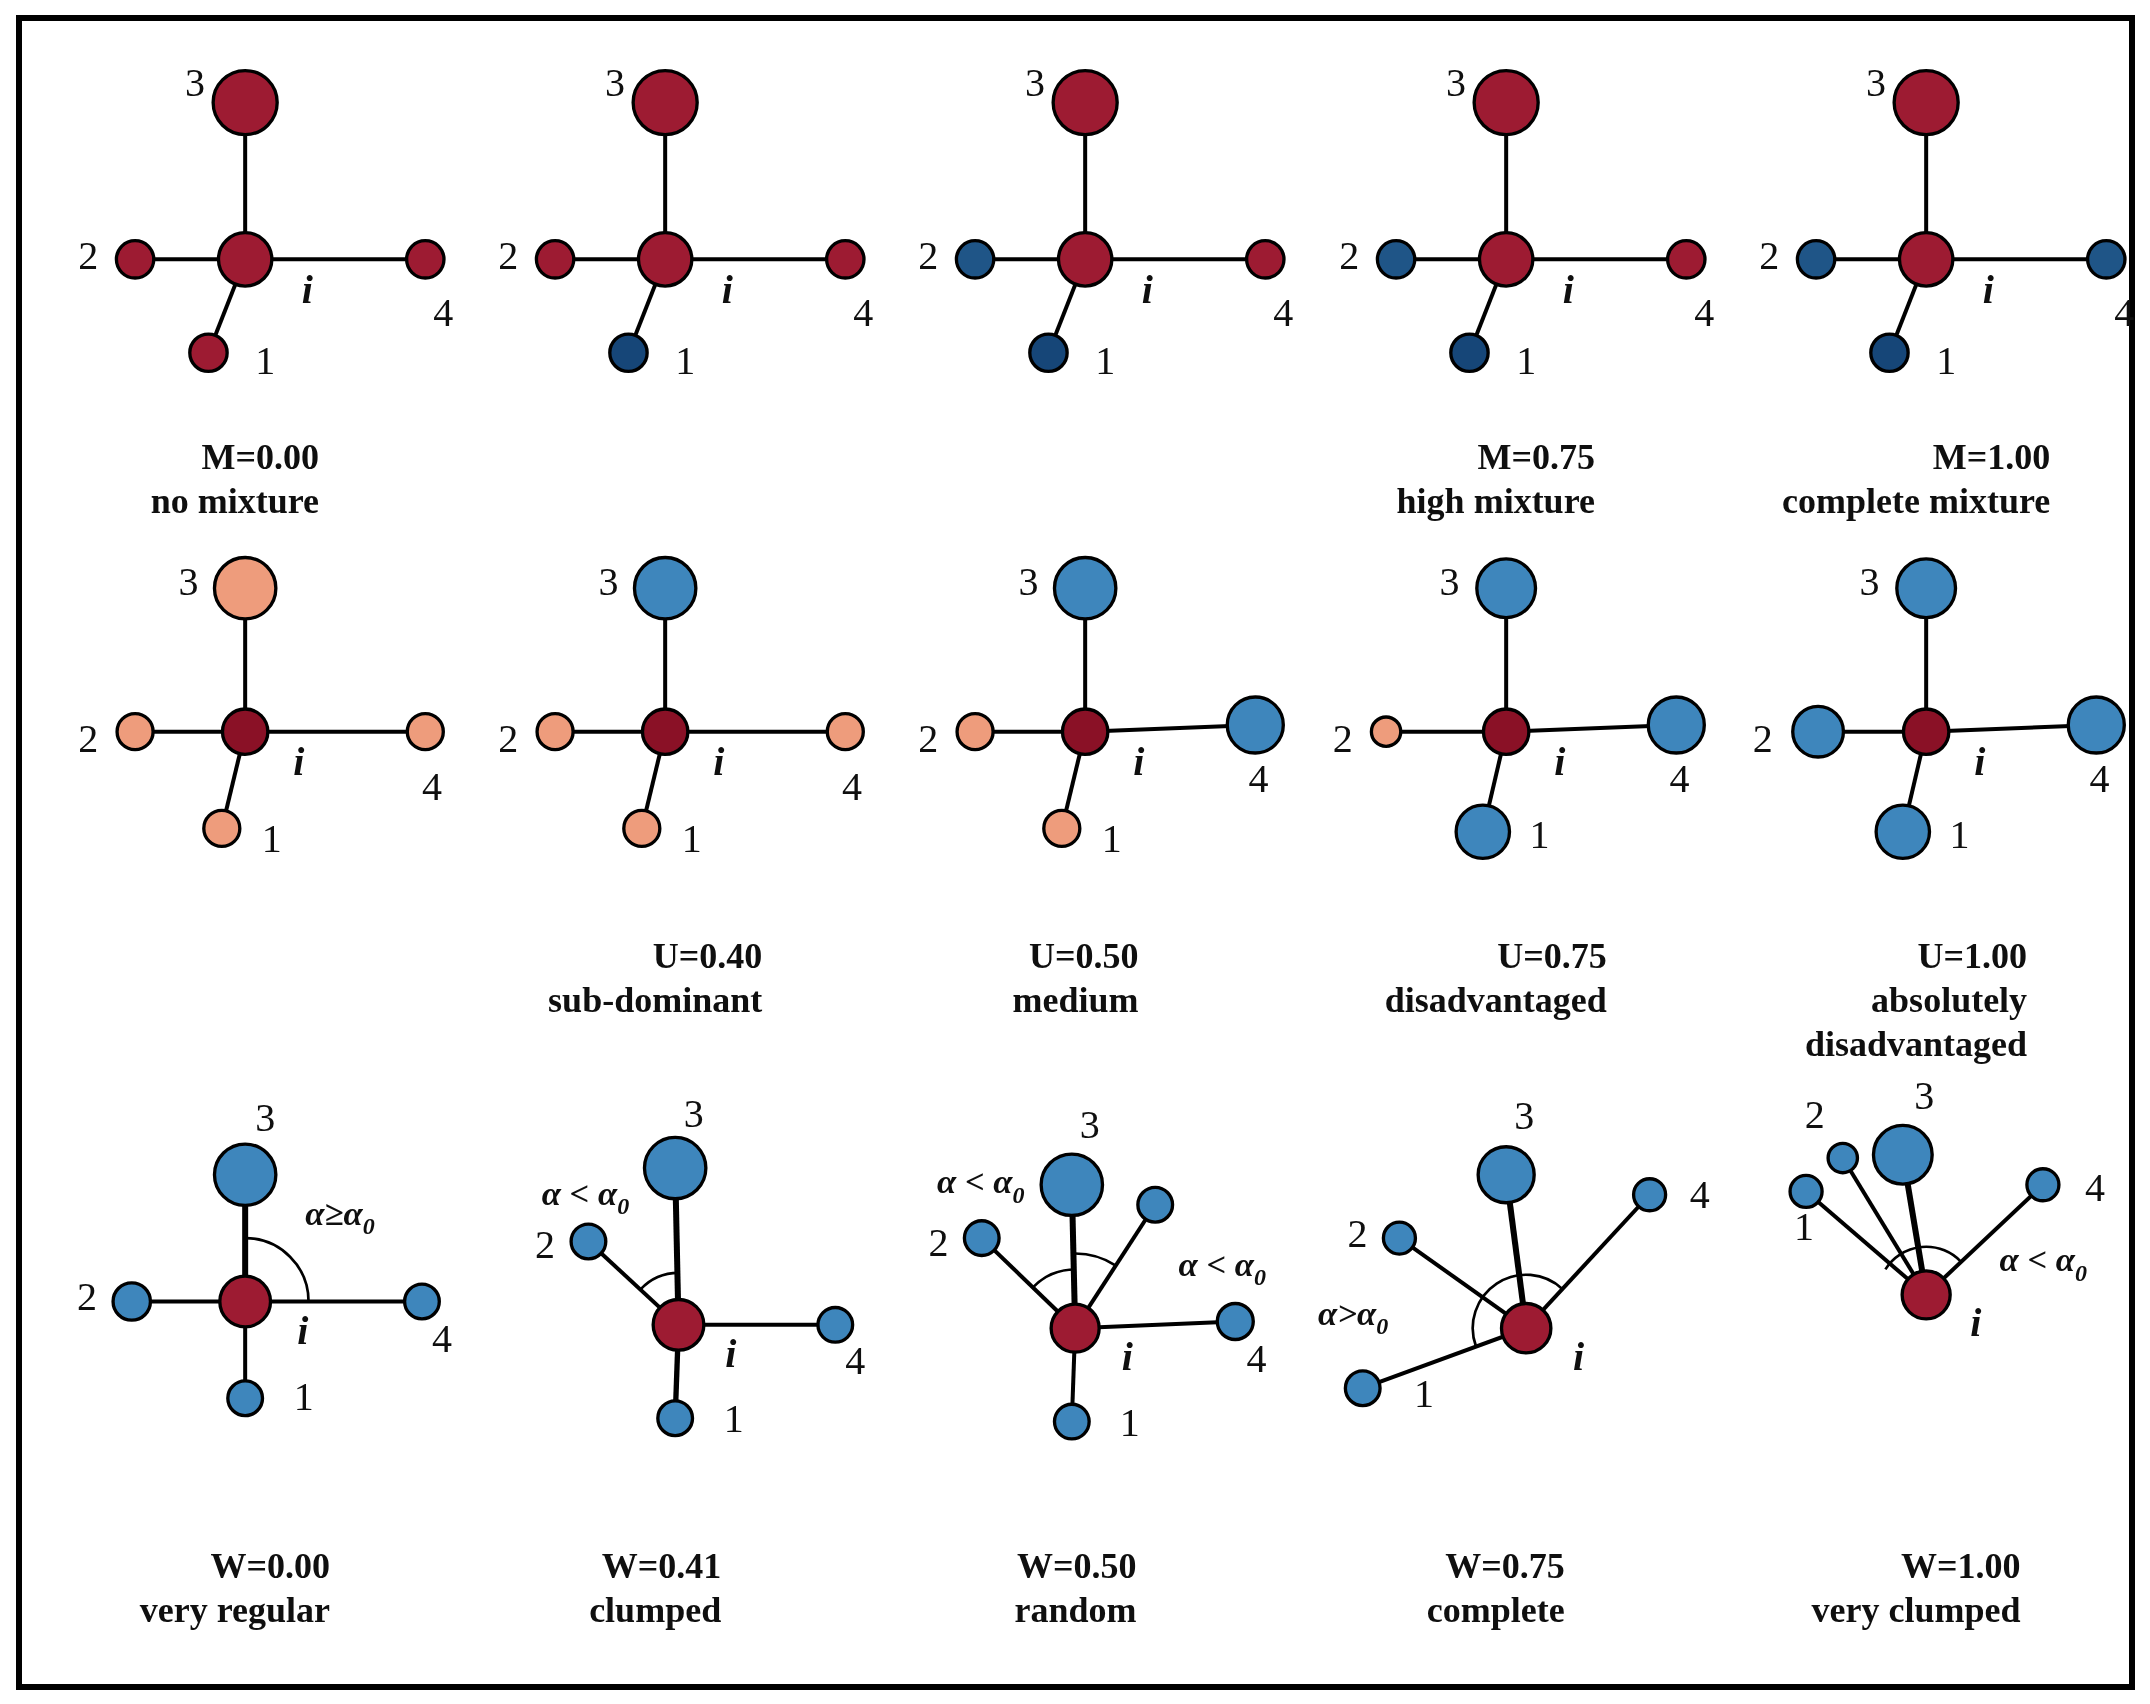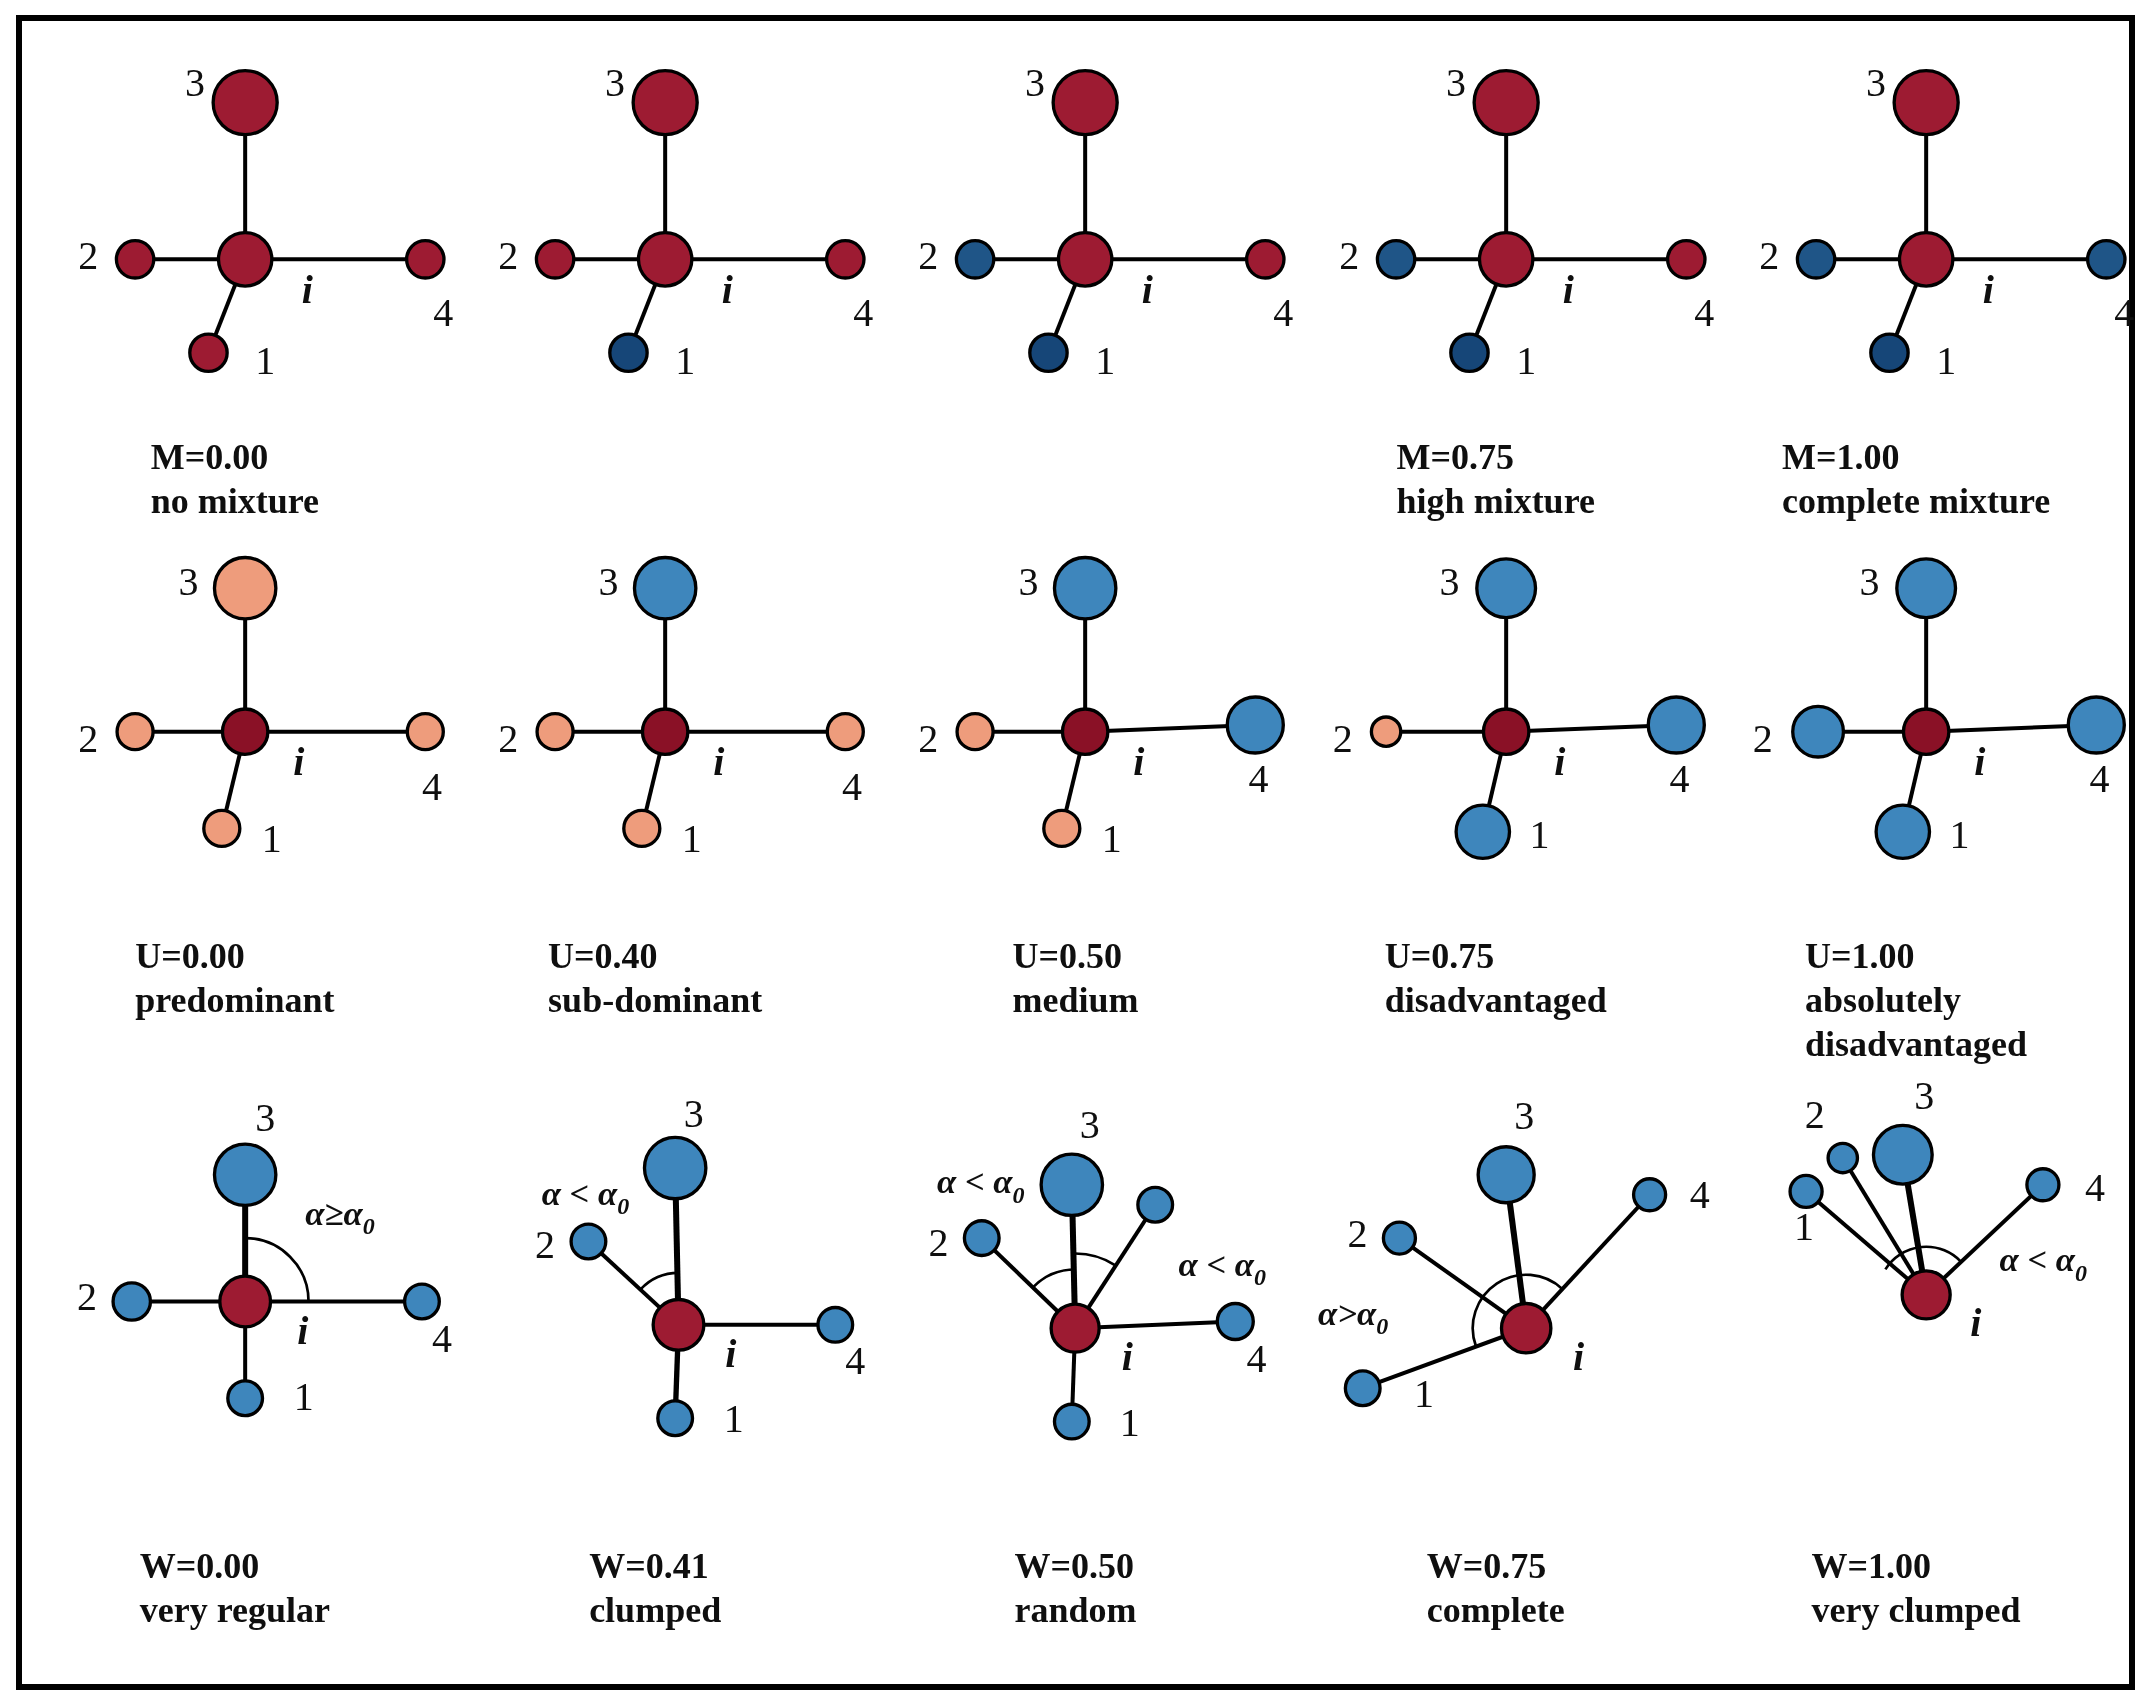--- a/index.html
+++ b/index.html
@@ -13,21 +13,21 @@
     border:6px solid #000000;
     padding:4px 2.7px 0 2.7px;
     display:flex;flex-direction:column;justify-content:space-between;
   }
   .fig-row{display:flex;width:100%;}
   .cell{
     width:20%;display:flex;flex-direction:column;align-items:center;
     box-sizing:border-box;
   }
   .cell svg{overflow:visible;display:block;}
-  .caption{ text-align:left; margin-top:9.4px; }
+  .caption{ text-align:right; margin-top:9.4px; }
   .caption-line{
     font-weight:700;font-size:36px;line-height:1.22;color:#0f0f0f;
     white-space:nowrap;
   }
   .node-label{font-family:"Liberation Serif","DejaVu Serif",serif;}
 </style>
 </head>
 <body>
 
 <div class="page">
@@ -148,24 +148,20 @@
               <circle cx="330" cy="95" r="46" fill="#ee9c7c" stroke="#000000" stroke-width="5"></circle>
               <circle cx="165" cy="310" r="27" fill="#ee9c7c" stroke="#000000" stroke-width="5"></circle>
               <circle cx="600" cy="310" r="27" fill="#ee9c7c" stroke="#000000" stroke-width="5"></circle>
               <circle cx="295" cy="455" r="27" fill="#ee9c7c" stroke="#000000" stroke-width="5"></circle>
               <text x="402" y="375" fill="#0f0f0f" font-size="60" font-style="italic" font-weight="700" class="node-label">i</text>
               <text x="230" y="105" fill="#0f0f0f" font-size="60" font-style="normal" font-weight="400" class="node-label">3</text>
               <text x="80" y="340" fill="#0f0f0f" font-size="60" font-style="normal" font-weight="400" class="node-label">2</text>
               <text x="595" y="412" fill="#0f0f0f" font-size="60" font-style="normal" font-weight="400" class="node-label">4</text>
               <text x="355" y="490" fill="#0f0f0f" font-size="60" font-style="normal" font-weight="400" class="node-label">1</text>
             </svg>
-            <div class="caption">
-              <div class="caption-line">U=0.00</div>
-              <div class="caption-line">predominant</div>
-            </div>
           </div>
           <div class="cell">
             <svg viewBox="0 0 630 600" width="100%" height="402">
               <line x1="330" y1="310" x2="330" y2="95" stroke="#000000" stroke-width="6"></line>
               <line x1="330" y1="310" x2="165" y2="310" stroke="#000000" stroke-width="6"></line>
               <line x1="330" y1="310" x2="600" y2="310" stroke="#000000" stroke-width="6"></line>
               <line x1="330" y1="310" x2="295" y2="455" stroke="#000000" stroke-width="6"></line>
               <circle cx="330" cy="310" r="34" fill="#8a1126" stroke="#000000" stroke-width="5"></circle>
               <circle cx="330" cy="95" r="46" fill="#3e86bc" stroke="#000000" stroke-width="5"></circle>
               <circle cx="165" cy="310" r="27" fill="#ee9c7c" stroke="#000000" stroke-width="5"></circle>

